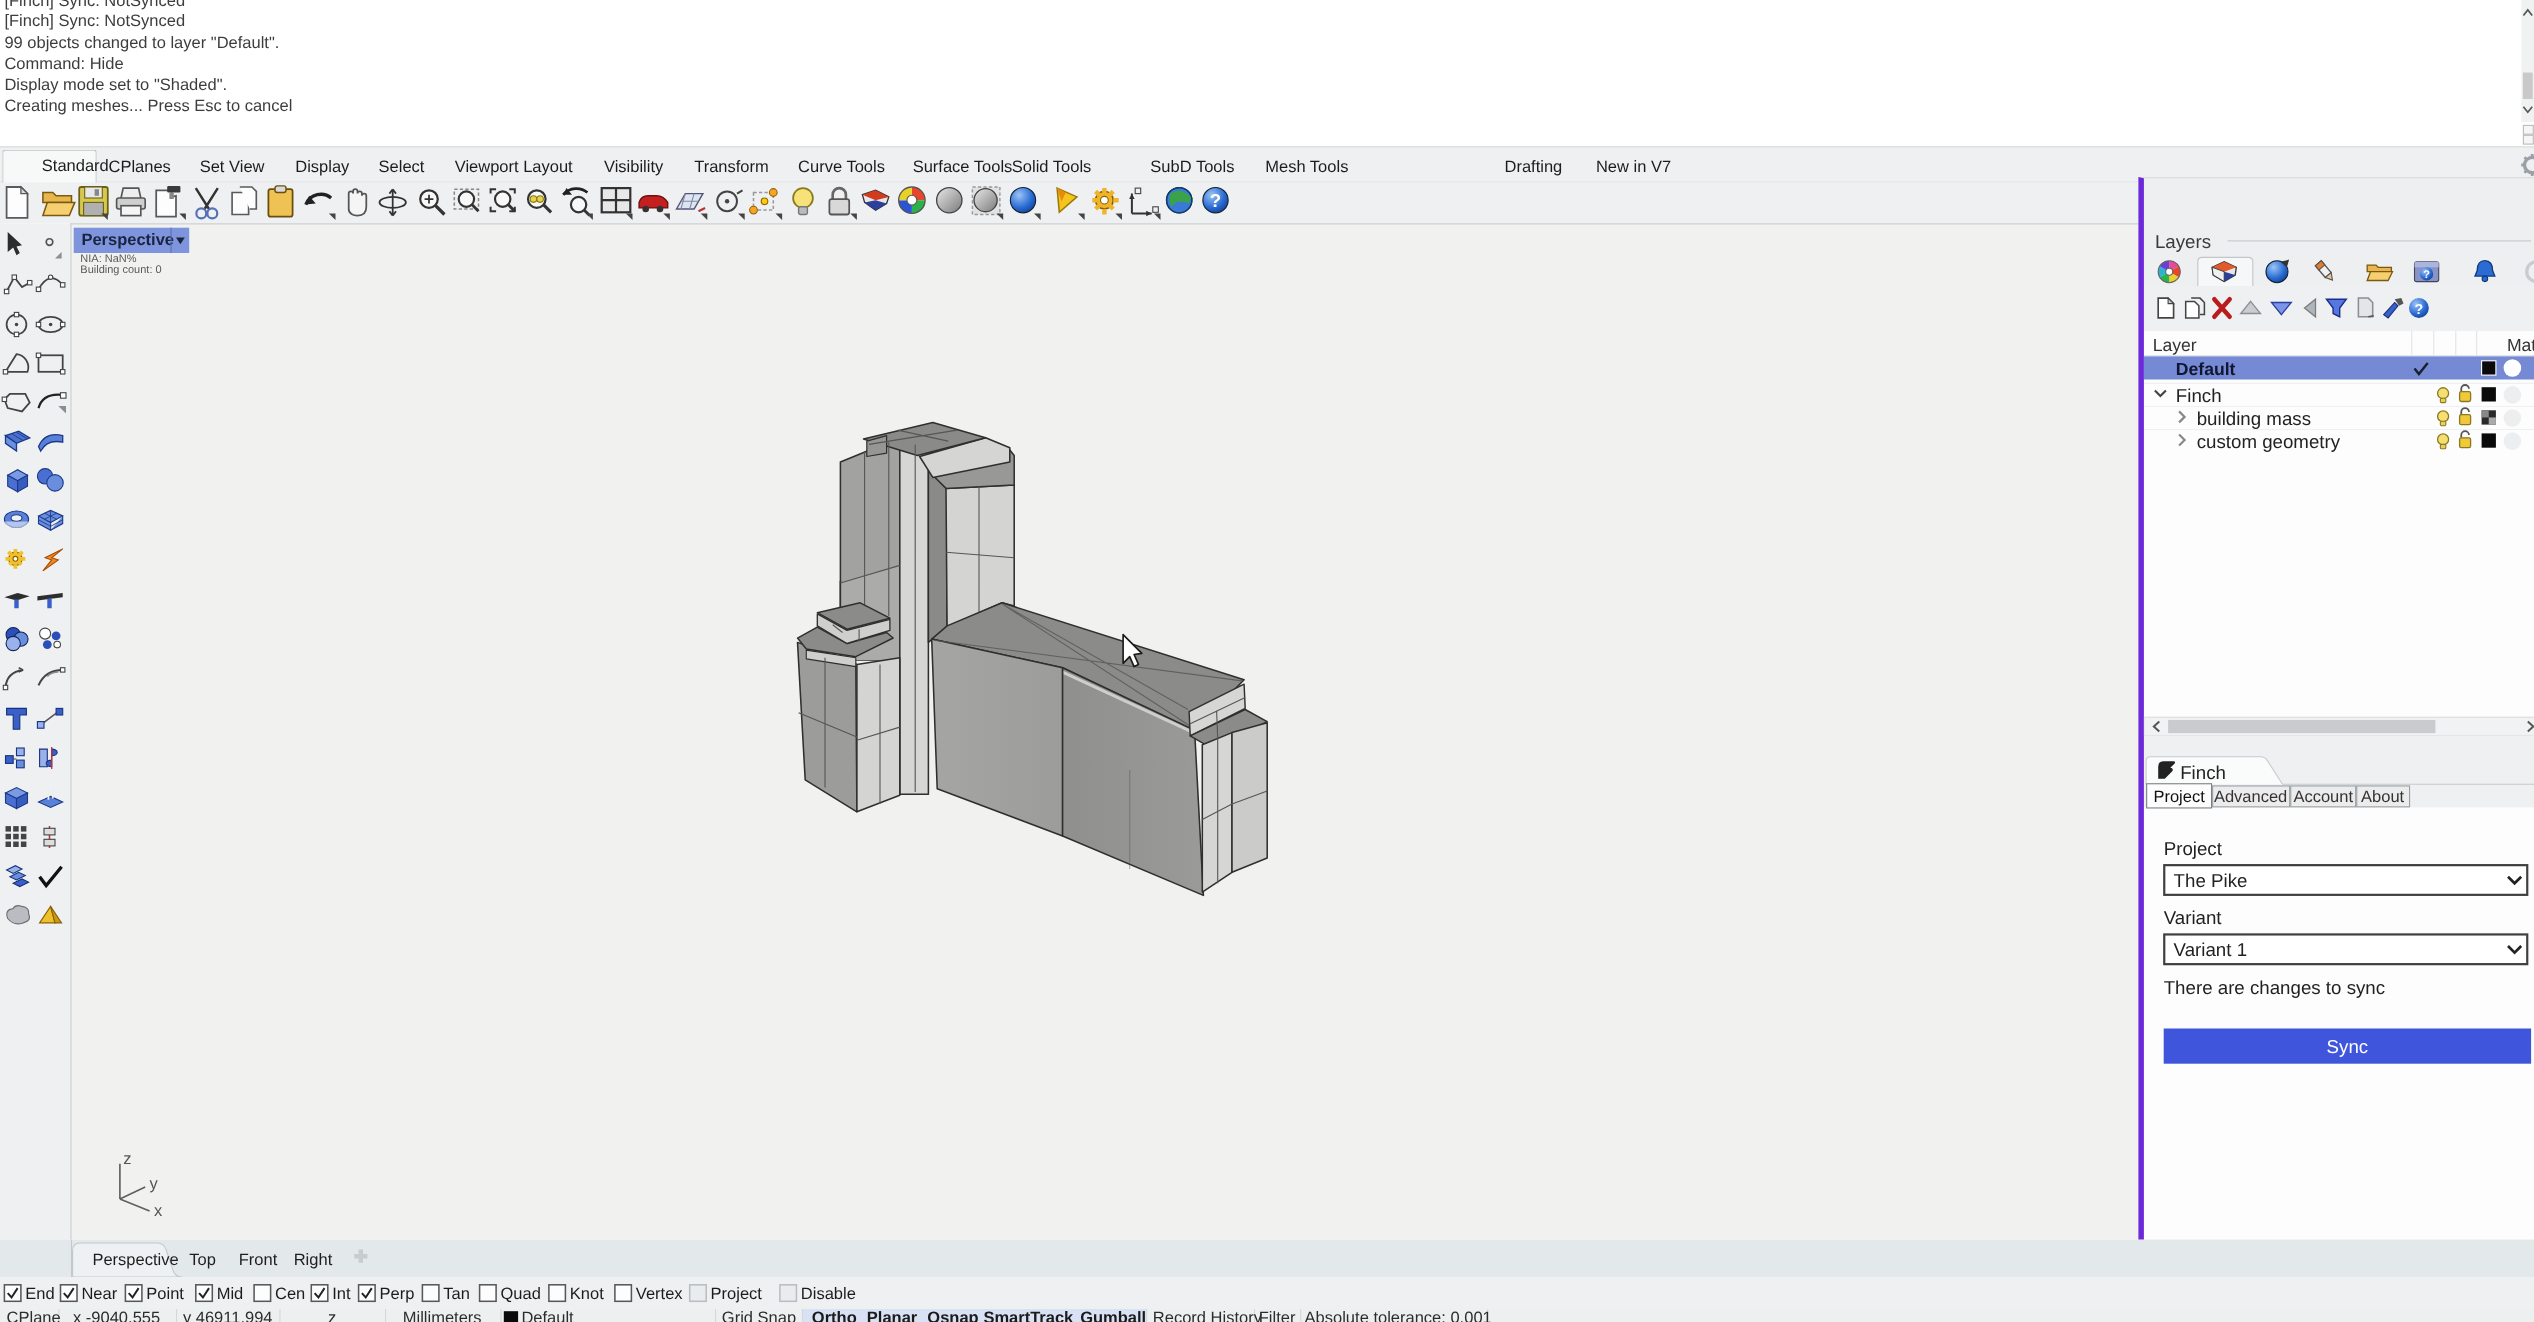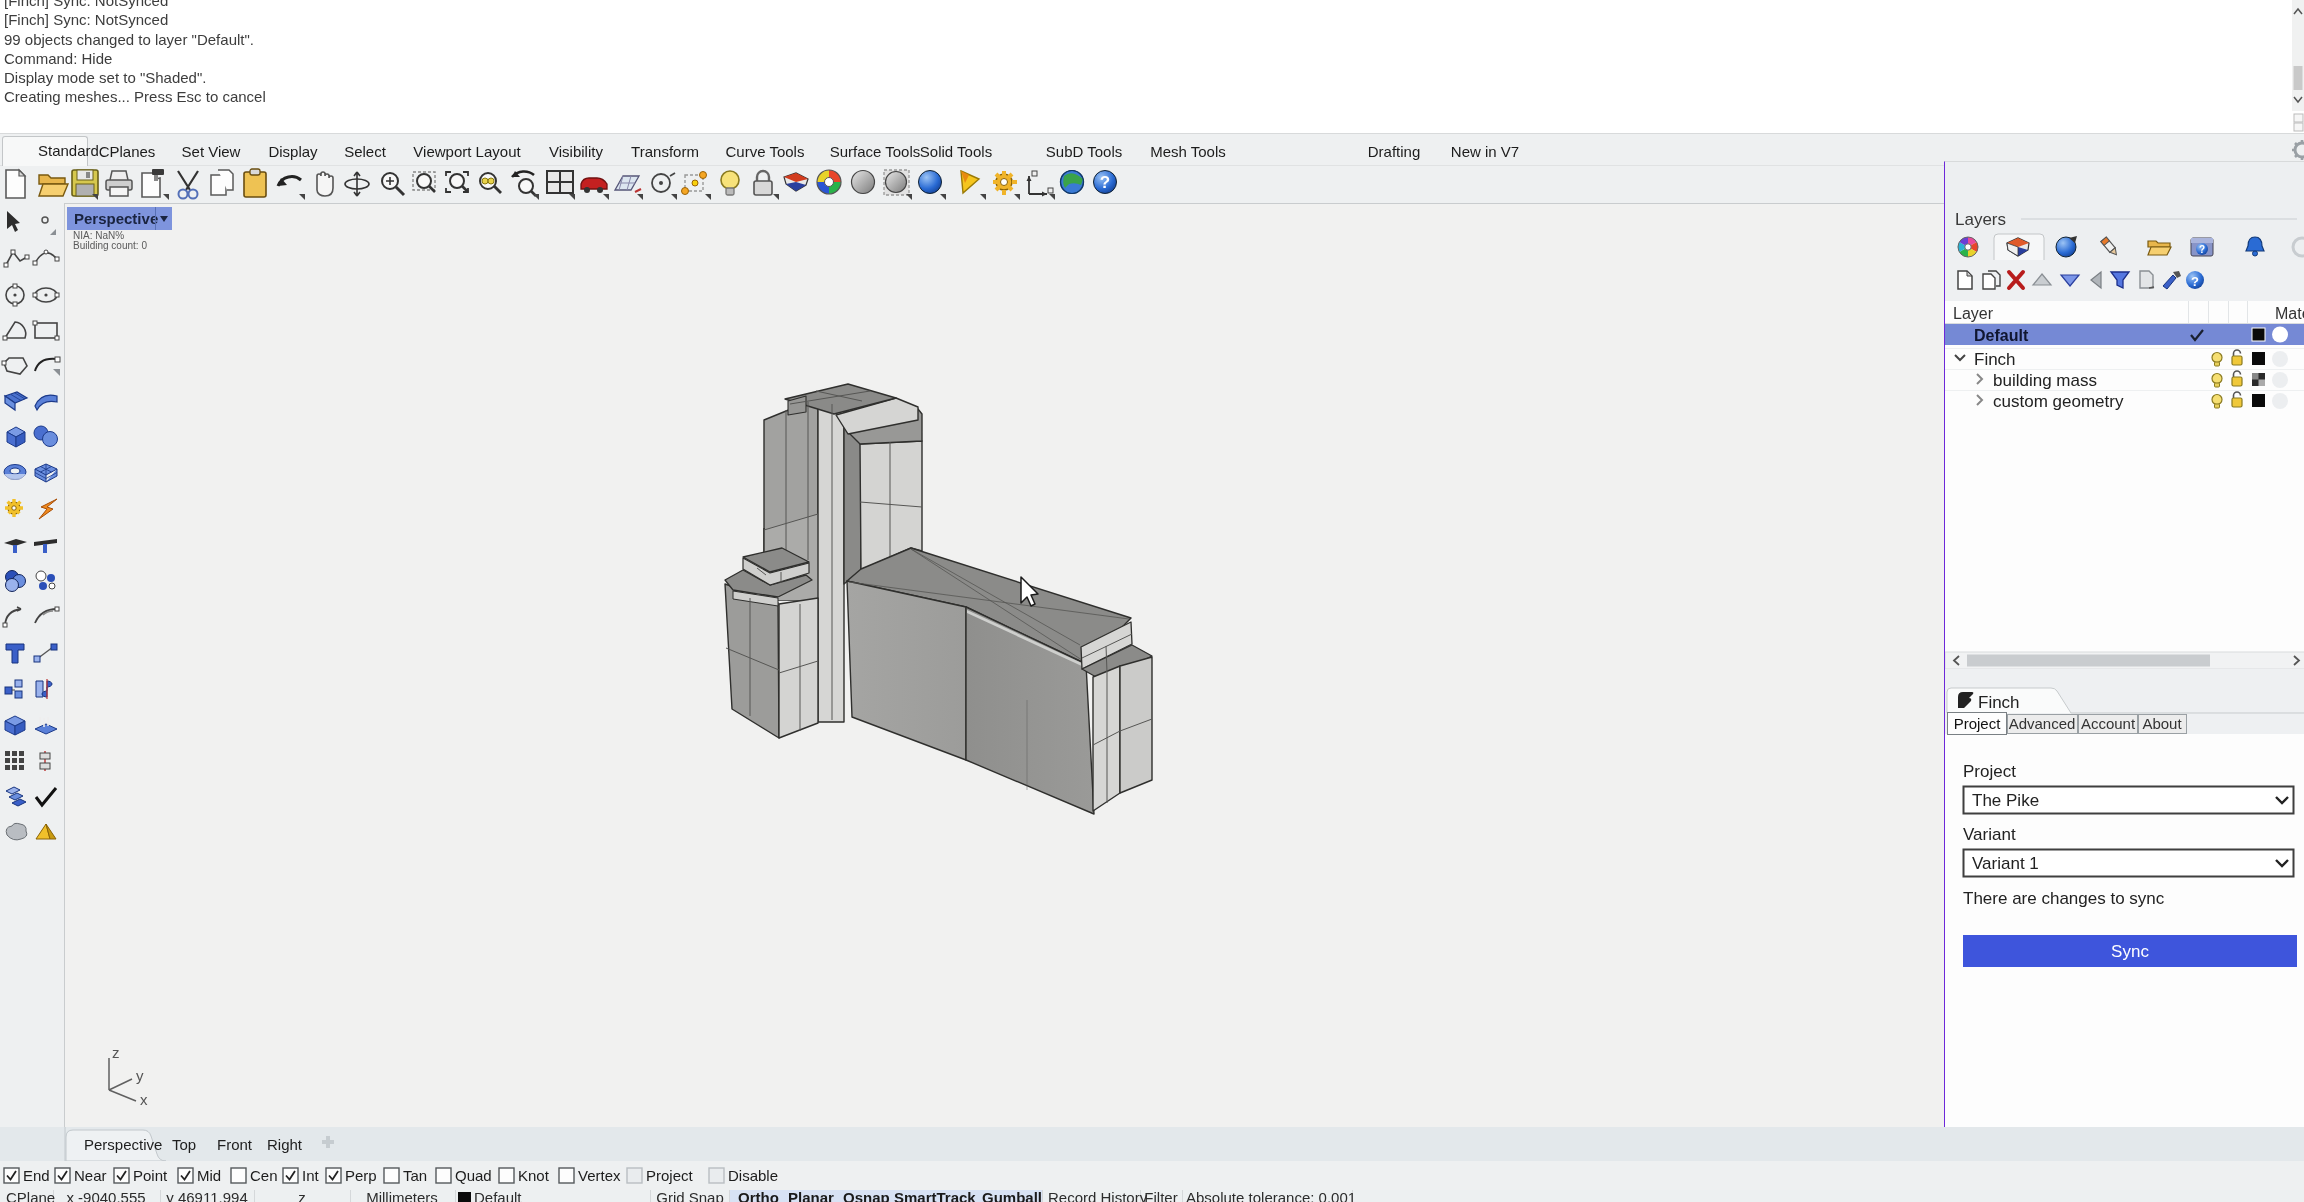--- a/index.html
+++ b/index.html
@@ -38,21 +38,21 @@
   .vplabel .arr { position:absolute; right:0; top:0; width:17px; height:23px;
     border-left:1px solid #5870b5; }
   .vplabel .arr:after { content:""; position:absolute; left:4px; top:9px; width:0; height:0;
     border-left:4.5px solid transparent; border-right:4.5px solid transparent;
     border-top:6px solid #1a2440; }
   .vpstats { position:absolute; left:8px; top:27px; font-size:10px; line-height:10.2px;
     color:#5a5a5a; }
 
   
   #rpanel { position:absolute; left:1944px; top:161px; width:360px; height:966px;
-    background:#edeff1; border-left:1px solid #6d28d9; border-top:1px solid #d8dadb; }
+    background:#edeff1; border-left:5px solid #6d28d9; border-top:1px solid #d8dadb; }
 
   
   #vptabs { position:absolute; left:0; top:1127px; width:2304px; height:34px;
     background:#e2e7ea; }
   #osnap { position:absolute; left:0; top:1161px; width:2304px; height:29px;
     background:#eef0f1; font-size:16px; color:#222; }
   #statusbar { position:absolute; left:0; top:1190px; width:2304px; height:12px;
     background:#eef0f1; font-size:16px; color:#2c2c2c; overflow:hidden; }
 </style>
 </head>

